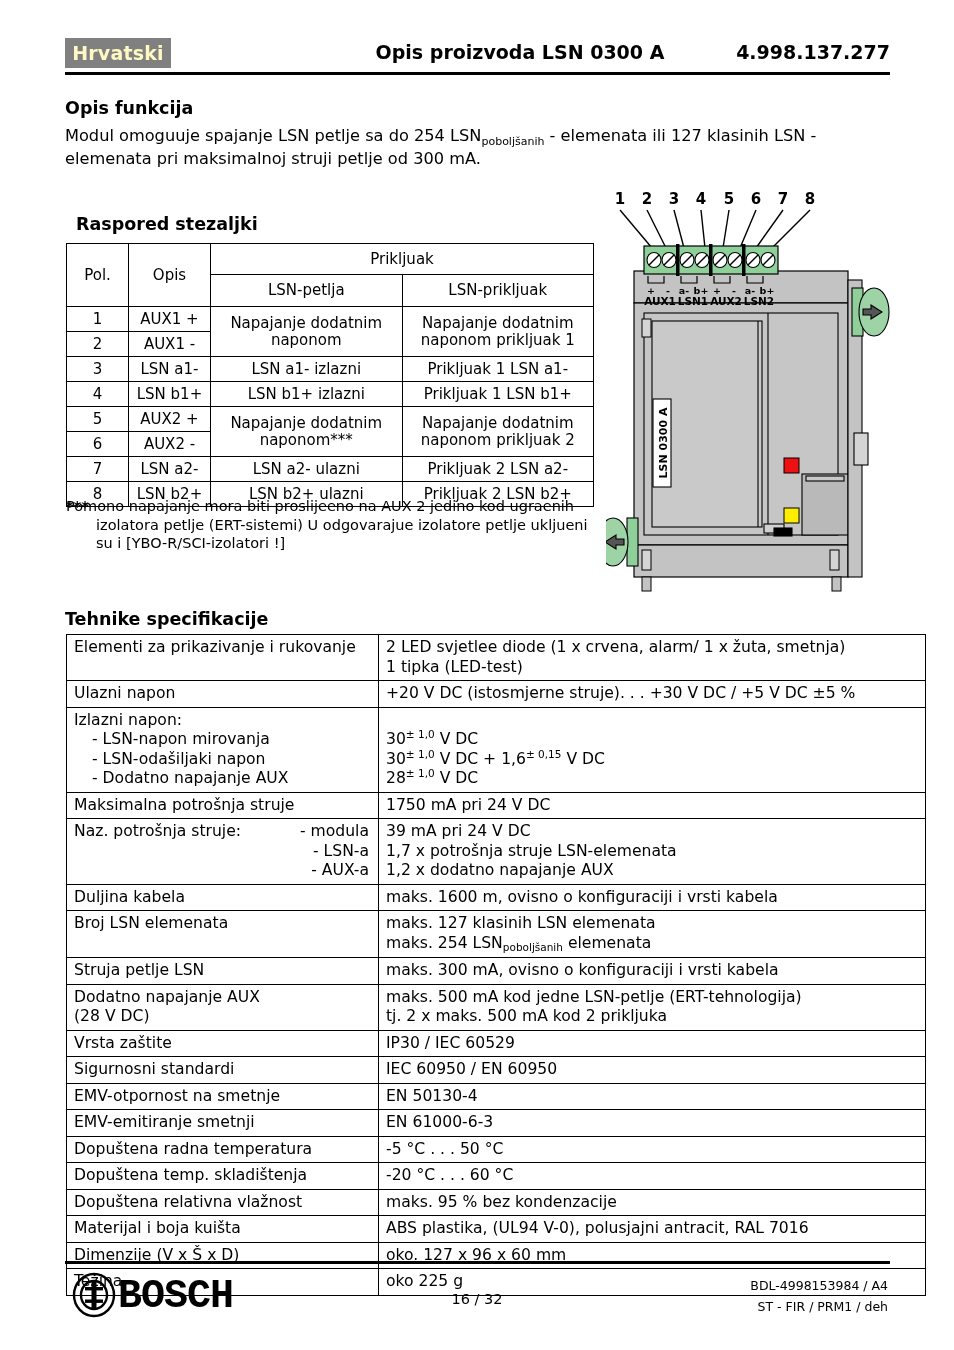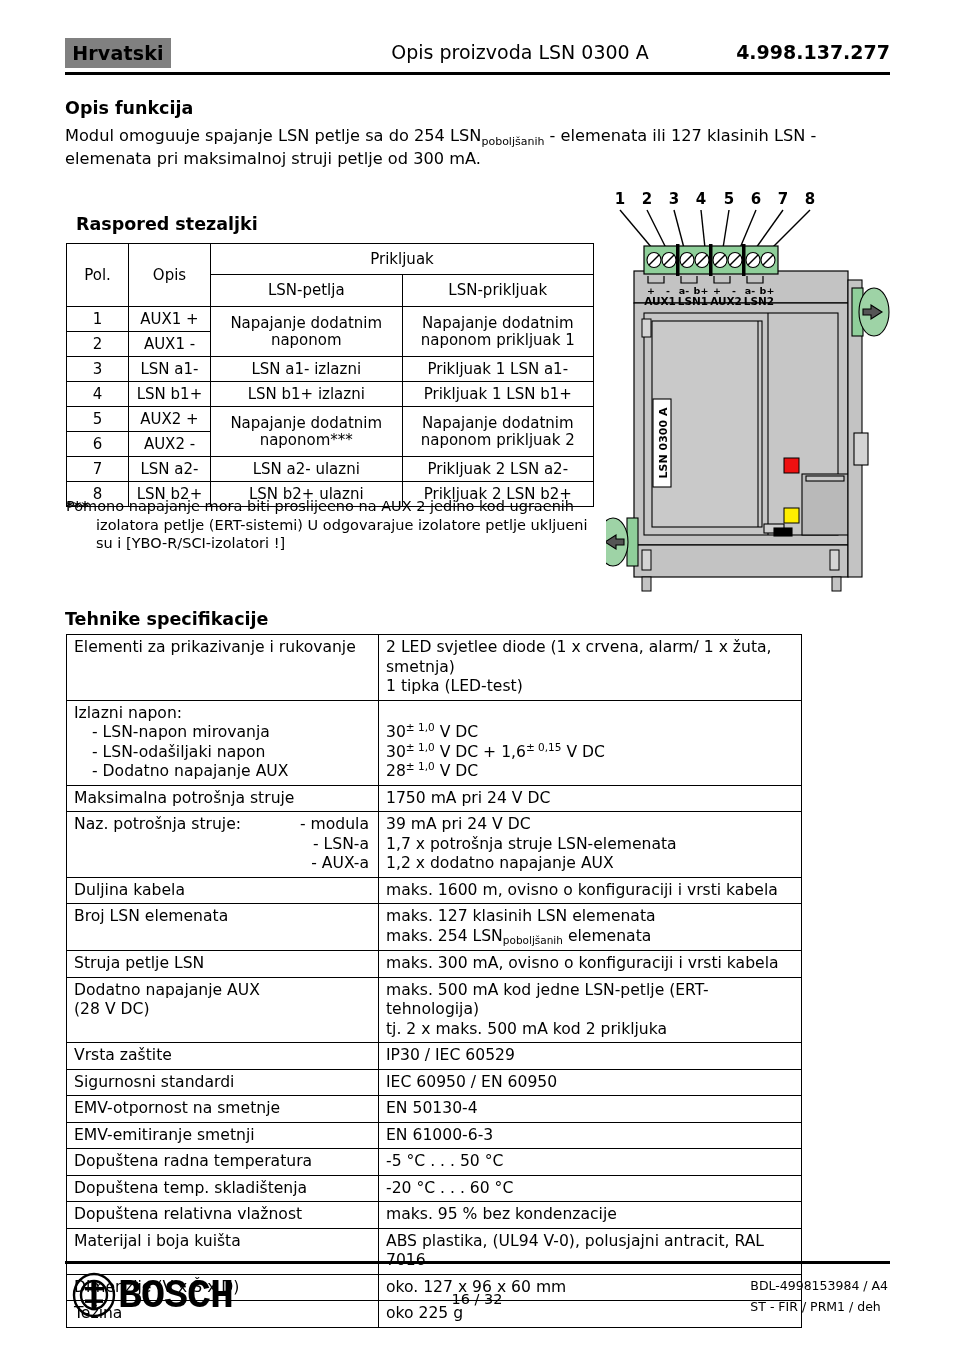--- a/index.html
+++ b/index.html
@@ -30,34 +30,34 @@
     width: 825px;
     height: 40px;
   }
   .lang-badge {
     position: absolute;
     left: 0;
     top: 0;
     width: 106px;
     height: 30px;
     background: #808080;
-    color: #000000;
+    color: #fef9c3;
     font-weight: bold;
     font-size: 19px;
     line-height: 30px;
     text-align: center;
     letter-spacing: 0.2px;
   }
   .header-title {
     position: absolute;
     left: 240px;
     top: 3px;
     width: 430px;
     text-align: center;
-    font-weight: normal;
+    font-weight: bold;
     font-size: 19px;
   }
   .header-code {
     position: absolute;
     right: 0;
     top: 3px;
     font-weight: bold;
     font-size: 19px;
     text-align: right;
   }
@@ -151,21 +151,21 @@
     width: 297px;
     height: 412px;
   }
   .diagram svg { display: block; }
 
   
   .spec-table {
     position: absolute;
     left: 66px;
     top: 634px;
-    width: 736px;
+    width: 860px;
     border-collapse: collapse;
     table-layout: fixed;
     font-size: 15.6px;
     border-radius: 16px;
   }
   .spec-table td {
     border: 1px solid #000000;
     padding: 3px 7px;
     vertical-align: top;
     line-height: 19.5px;
@@ -220,20 +220,21 @@
     left: 0;
     top: 1291px;
     width: 954px;
     text-align: center;
     font-size: 14.5px;
   }
   .footer-right {
     position: absolute;
     right: 66px;
     top: 1275px;
+    text-align: right;
     font-size: 12.5px;
     line-height: 21px;
   }
 </style>
 </head>
 <body>
 
 <div class="page">
 
   <div class="header">
@@ -462,20 +463,24 @@
   </div>
 
   <div class="h-sec" id="heading-tehnike">Tehnike specifikacije</div>
 
   <table class="spec-table">
     <tbody>
       <tr>
         <td class="c-label">Elementi za prikazivanje i rukovanje</td>
         <td>2 LED svjetlee diode (1 x crvena, alarm/ 1 x žuta, smetnja)<br>1 tipka (LED-test)</td>
       </tr>
+      <tr>
+        <td class="c-label">Ulazni napon</td>
+        <td>+20 V DC (istosmjerne struje). . . +30 V DC / +5 V DC  ±5 %</td>
+      </tr>
 
       <tr>
         <td class="c-label">
           <span class="label-main">Izlazni napon:</span>
           <span class="label-main" style="padding-left:18px">- LSN-napon mirovanja</span>
           <span class="label-main" style="padding-left:18px">- LSN-odašiljaki napon</span>
           <span class="label-main" style="padding-left:18px">- Dodatno napajanje AUX</span>
         </td>
         <td>
           <span class="label-main" style="visibility:hidden">&nbsp;</span>

